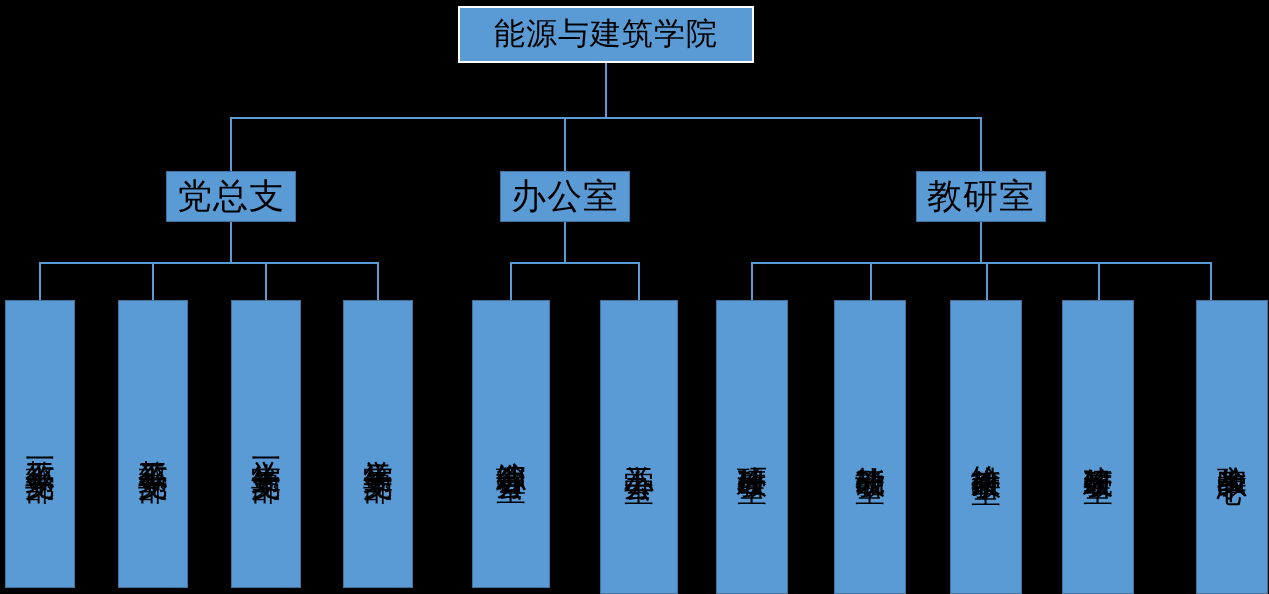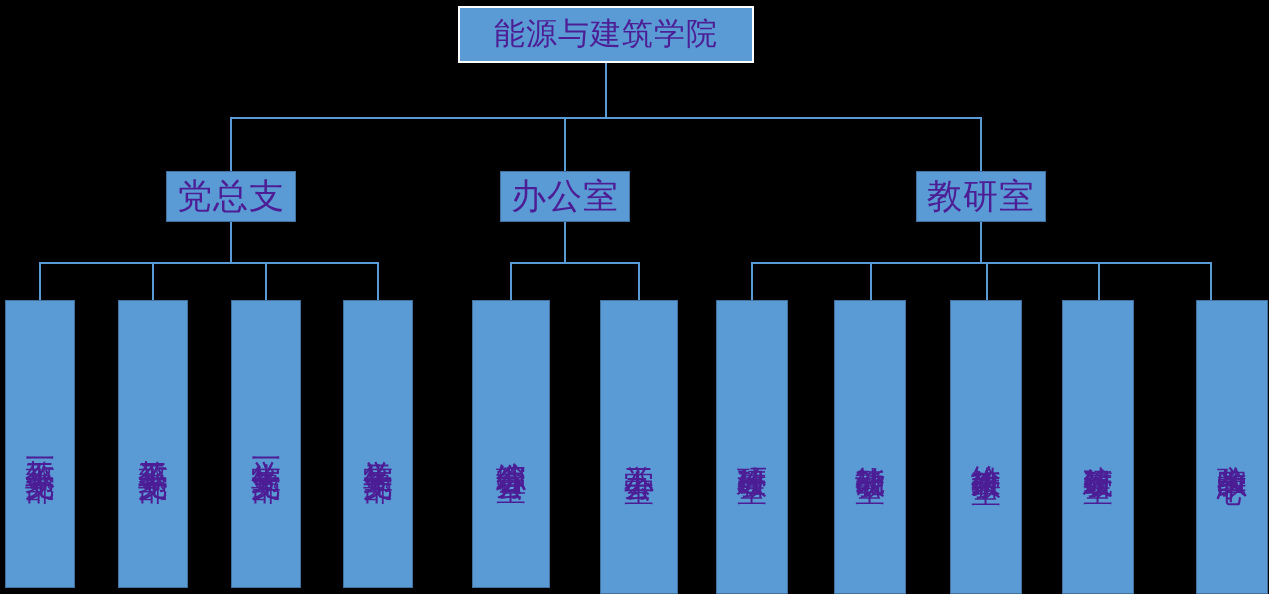--- a/index.html
+++ b/index.html
@@ -26,21 +26,21 @@
   }
   .line-h { height: 2px; }
   .line-v { width: 2px; }
 
   
   .node {
     position: absolute;
     box-sizing: border-box;
     background: #5B9BD5;
     border: 1px solid #41719C;
-    color: #4c1d95;
+    color: #000000;
     display: flex;
     align-items: center;
     justify-content: center;
     overflow: hidden;
   }
 
   .node-root {
     border: 2px solid #FFFFFF;
     background: #5B9BD5;
     font-size: 31px;

